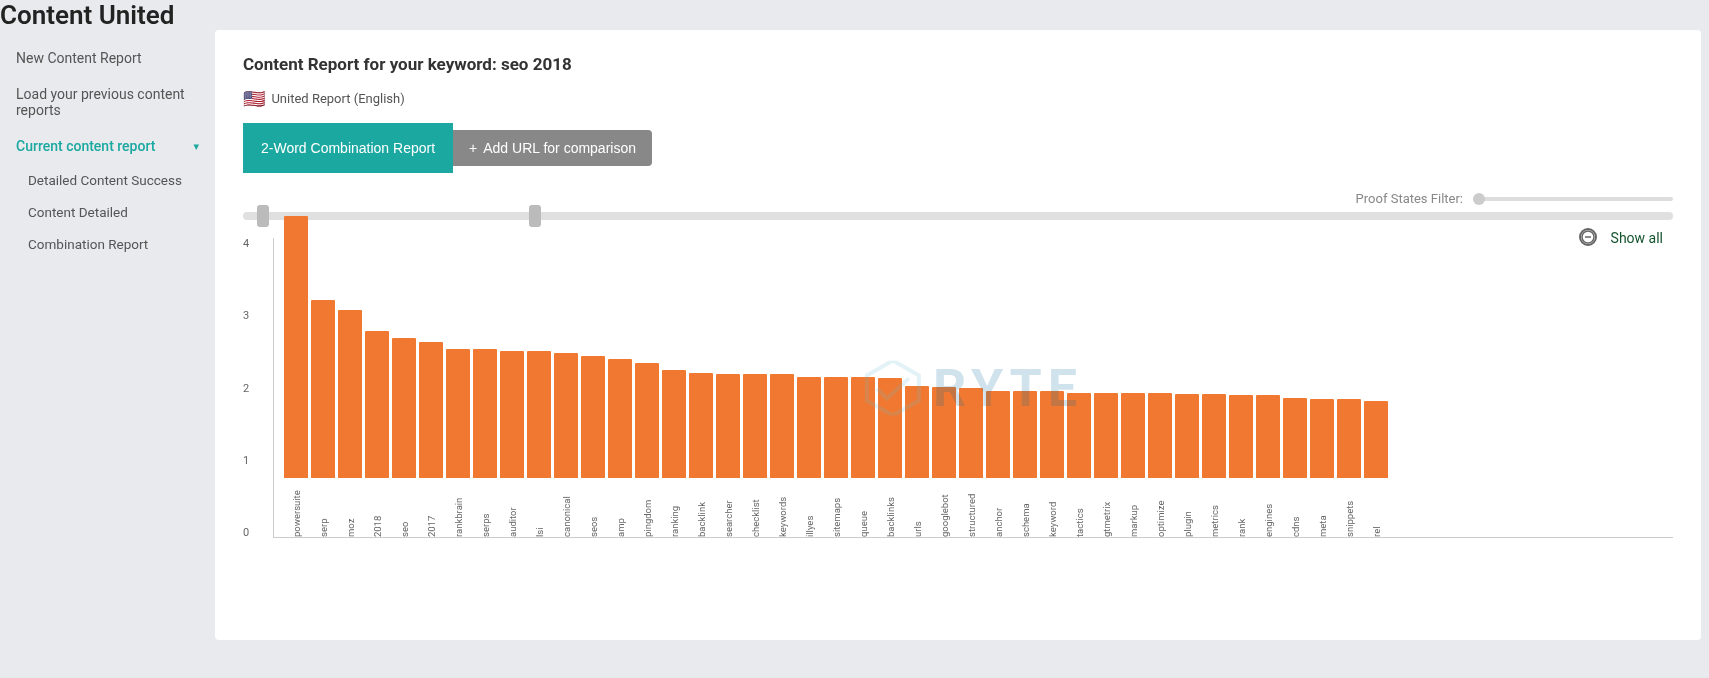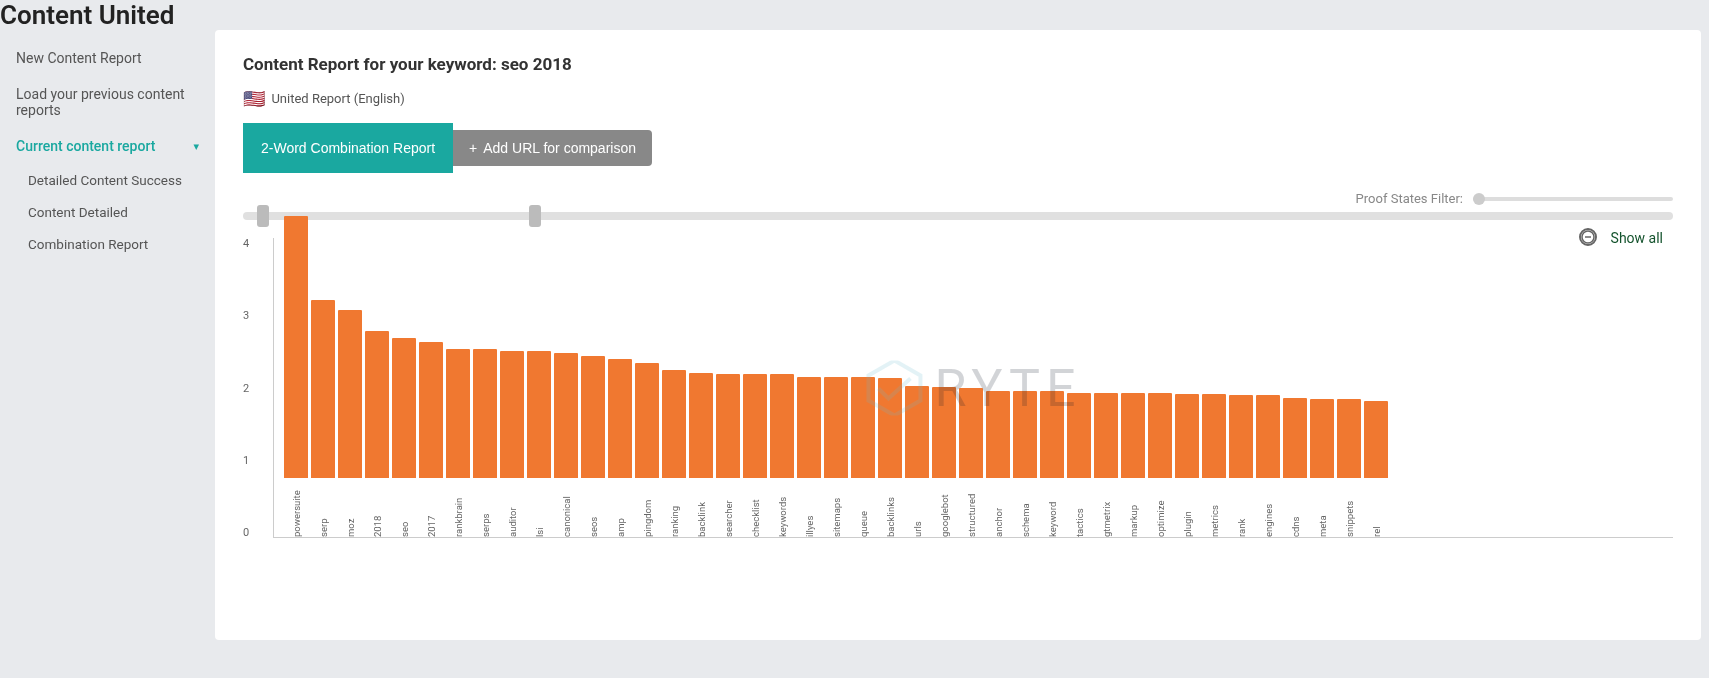--- a/index.html
+++ b/index.html
@@ -185,22 +185,22 @@
       transform: translate(-50%, -50%);
       opacity: 0.18;
       display: flex;
       align-items: center;
       gap: 10px;
       pointer-events: none;
       z-index: 5;
     }
     .watermark-text {
       font-size: 52px;
-      font-weight: 400;
-      color: #0f172a;
+      font-weight: 700;
+      color: #0369a1;
       letter-spacing: 6px;
     }
     .show-all-btn {
       display: flex;
       align-items: flex-end;
       gap: 14px;
       font-size: 14px;
       color: #14532d;
       cursor: pointer;
       position: absolute;

